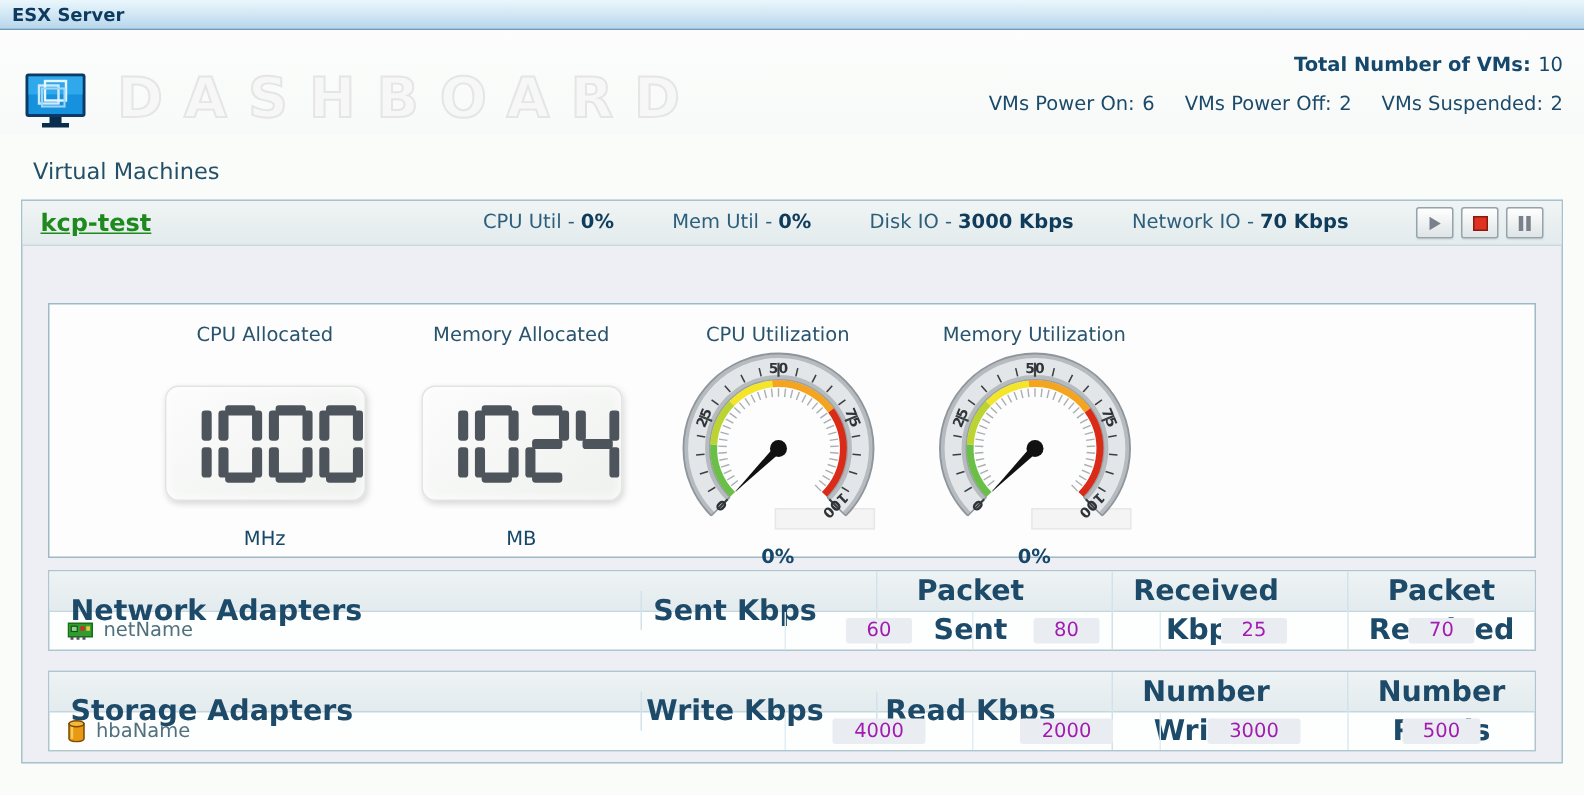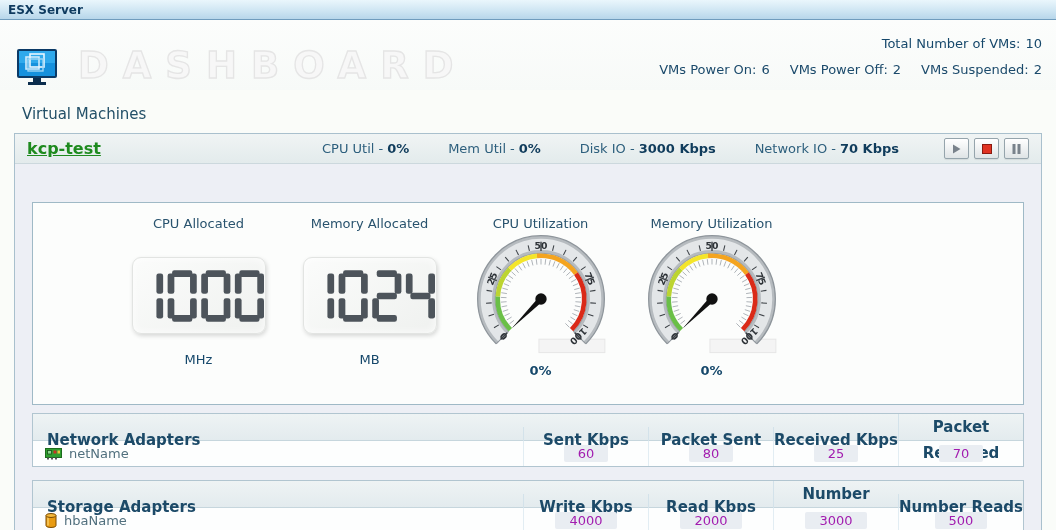--- a/index.html
+++ b/index.html
@@ -11,21 +11,21 @@
     border-bottom:1px solid #6f9cbd; display:flex; align-items:center; padding-left:8px; }
   .titlebar .t { font-size:12px; font-weight:bold; color:#0e3a5f; }
 
   
   .header { position:relative; height:70px; background:linear-gradient(180deg,#fcfdfc,#f7faf8); }
   .watermark { position:absolute; left:78px; top:24px; font-size:37px; font-weight:bold; letter-spacing:14px;
     color:#f7f7f7; -webkit-text-stroke:1.3px #e5e5e5; }
   .monitor-icon { position:absolute; left:16px; top:28px; }
   .hstats { position:absolute; top:16px; right:14px; display:flex; flex-direction:column; align-items:flex-end; gap:11px; }
   .hstats .total { color:#16486b; }
-  .hstats .total .lbl { font-weight:normal; }
+  .hstats .total .lbl { font-weight:bold; }
   .hstats .row2 { display:flex; gap:20px; }
   .stat { color:#1b4a6b; }
   .stat .val, .total .val { margin-left:5px; }
 
   .section-title { margin:15px 0 10px 22px; font-size:15px; color:#235068; }
 
   
   .vm-panel { margin:0 14px; border:1px solid #a9c0cd; background:#edeff5; }
   .vm-header { height:30px; background:linear-gradient(180deg,#f0f4f4,#e3ebec); border-bottom:1px solid #ccd8dd;
     display:flex; align-items:center; padding:0 12px; }
@@ -35,37 +35,37 @@
   .metric { color:#2d5f7d; white-space:nowrap; }
   .metric .mv { font-weight:bold; color:#103c5c; margin-left:4px; }
   .vm-controls { display:flex; gap:5px; }
   .ctrl-btn { width:25px; height:21px; background:linear-gradient(180deg,#ffffff,#dfe4e6); border:1px solid #95a4ac;
     border-radius:2px; display:inline-flex; align-items:center; justify-content:center; cursor:pointer;
     box-shadow:0 1px 1px rgba(0,0,0,.08); }
 
   .vm-body { padding:38px 17px 7px; }
 
   
-  .metrics-panel { background:#fcfdfc; border:1px solid #9fb9c6; height:203px; display:flex; padding-left:80px; }
+  .metrics-panel { background:#fcfdfc; border:1px solid #9fb9c6; height:170px; display:flex; padding-left:58px; }
   .widget { width:171px; display:flex; flex-direction:column; align-items:center; }
   .widget .wtitle { margin-top:13px; font-size:13px; color:#29536e; }
   .lcd { margin-top:26px; width:134px; height:77px; border-radius:9px;
     background:linear-gradient(145deg,#fbfcfb,#eff1ef); border:1px solid #e2e4e2;
     box-shadow:1px 2px 4px rgba(0,0,0,.15), inset 0 0 8px rgba(255,255,255,.9);
     display:flex; align-items:center; justify-content:center; }
   .wunit { margin-top:18px; font-weight:normal; font-size:13px; color:#16486b; }
   .gauge-wrap { margin-top:2px; }
   .gauge-val { margin-top:-5px; font-weight:bold; font-size:13px; color:#16486b; }
 
   
   .data-table { background:#fdfefe; border:1px solid #b1c5d0; margin-top:8px; }
   .data-table.second { margin-top:13px; }
   .t-header { display:grid; grid-template-columns:1fr 125px 125px 125px 125px; height:27px;
     background:linear-gradient(180deg,#eef3f4,#e3ebee); border-bottom:1px solid #c6d6dd; align-items:center;
-    font-weight:bold; color:#1c4a68; font-size:15px; }
+    font-weight:bold; color:#1c4a68; font-size:19px;gap:32px; }
   .t-header .th-name { padding-left:14px; }
   .t-header .th { text-align:center; border-left:1px solid #d3e2ea; line-height:26px; }
   .t-row { display:grid; grid-template-columns:1fr 125px 125px 125px 125px; height:25px; align-items:center; }
   .t-row .td-name { padding-left:12px; display:flex; align-items:center; gap:7px; color:#51707e;text-align:center; }
   .t-row .td { text-align:center; border-left:1px solid #e2edf3; height:100%; display:flex; align-items:center; justify-content:center; }
   .pill { background:#e9edf2; padding:1px 14px; border-radius:2px; color:#a21caf; }
 </style>
 </head>
 <body>
 

